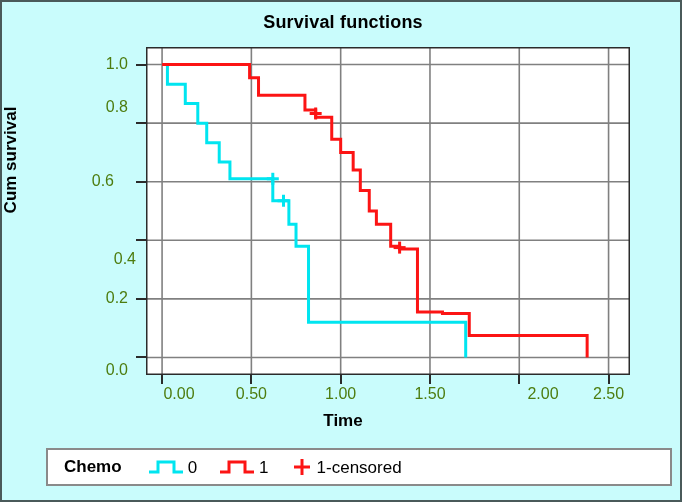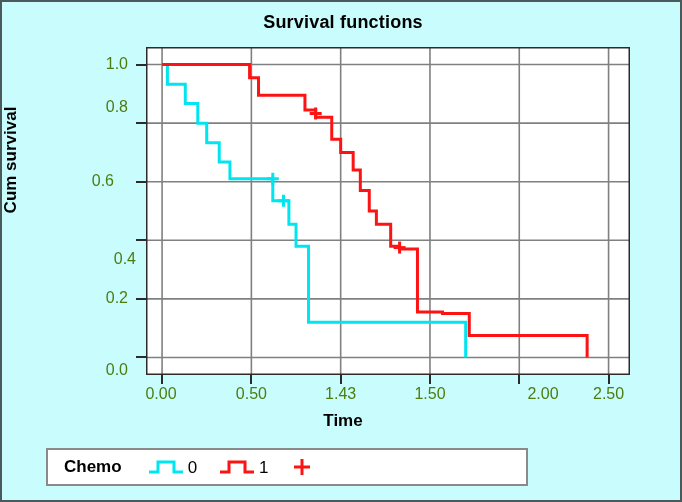--- a/index.html
+++ b/index.html
@@ -68,21 +68,21 @@
     width: 60px;
   }
   .xtick {
     text-align: center;
     width: 70px;
   }
   #legend-box {
     position: absolute;
     left: 44px;
     top: 446px;
-    width: 482px;
+    width: 626px;
     height: 38px;
     background: #ffffff;
     border: 2px solid #8a8a8a;
     box-sizing: border-box;
     display: flex;
     align-items: center;
   }
   #legend-title {
     font-size: 17px;
     font-weight: bold;
@@ -118,25 +118,25 @@
       <div class="tick-text ytick" style="left: 74px; top: 228.286px; margin-top: 20px;">0.4</div>
       <div style="position: absolute; left: 134px; top: 237.286px; width: 10px; height: 2px; background: rgb(43, 43, 43);"></div>
       <div class="tick-text ytick" style="left: 52px; top: 169.714px;">0.6</div>
       <div style="position: absolute; left: 134px; top: 178.714px; width: 10px; height: 2px; background: rgb(43, 43, 43);"></div>
       <div class="tick-text ytick" style="left: 66px; top: 96px;">0.8</div>
       <div style="position: absolute; left: 134px; top: 120.143px; width: 10px; height: 2px; background: rgb(43, 43, 43);"></div>
       <div class="tick-text ytick" style="left: 66px; top: 52.5714px;">1.0</div>
       <div style="position: absolute; left: 134px; top: 61.5714px; width: 10px; height: 2px; background: rgb(43, 43, 43);"></div>
     </div>
   <div id="xticks-layer">
-      <div class="tick-text xtick" style="left: 124px; top: 383px; text-align: center;">0.00</div>
+      <div class="tick-text xtick" style="left: 142px; top: 383px; text-align: center;">0.00</div>
       <div style="position: absolute; left: 159.074px; top: 373px; width: 2px; height: 9px; background: rgb(43, 43, 43);"></div>
       <div class="tick-text xtick" style="left: 214.373px; top: 383px;">0.50</div>
       <div style="position: absolute; left: 248.373px; top: 373px; width: 2px; height: 9px; background: rgb(43, 43, 43);"></div>
-      <div class="tick-text xtick" style="left: 303.672px; top: 383px;">1.43</div>
+      <div class="tick-text xtick" style="left: 303.672px; top: 383px;">1.00</div>
       <div style="position: absolute; left: 337.672px; top: 373px; width: 2px; height: 9px; background: rgb(43, 43, 43);"></div>
       <div class="tick-text xtick" style="left: 392.97px; top: 383px;">1.50</div>
       <div style="position: absolute; left: 426.97px; top: 373px; width: 2px; height: 9px; background: rgb(43, 43, 43);"></div>
       <div class="tick-text xtick" style="left: 506px; top: 383px;">2.00</div>
       <div style="position: absolute; left: 516.269px; top: 373px; width: 2px; height: 9px; background: rgb(43, 43, 43);"></div>
       <div class="tick-text xtick" style="left: 571.568px; top: 383px;">2.50</div>
       <div style="position: absolute; left: 605.568px; top: 373px; width: 2px; height: 9px; background: rgb(43, 43, 43);"></div>
     </div>
 
   <div id="plot-wrap">
@@ -193,17 +193,18 @@
           <svg class="legend-swatch" width="36" height="18">
             <path d="M1 14 L10 14 L10 4 L26 4 L26 14 L35 14" fill="none" stroke="#fc1414" stroke-width="3"></path>
           </svg>
           <span class="legend-label">1</span>
         </div>
         <div class="legend-item">
           <svg class="legend-swatch" width="22" height="22">
             <line x1="11" x2="11" y1="3" y2="19" stroke="#fc1414" stroke-width="3"></line>
             <line x1="3" x2="19" y1="11" y2="11" stroke="#fc1414" stroke-width="3"></line>
           </svg>
+          <span class="legend-label">1-censored</span>
         </div>
       </div>
   </div>
 
 </div>
 
 </body></html>

